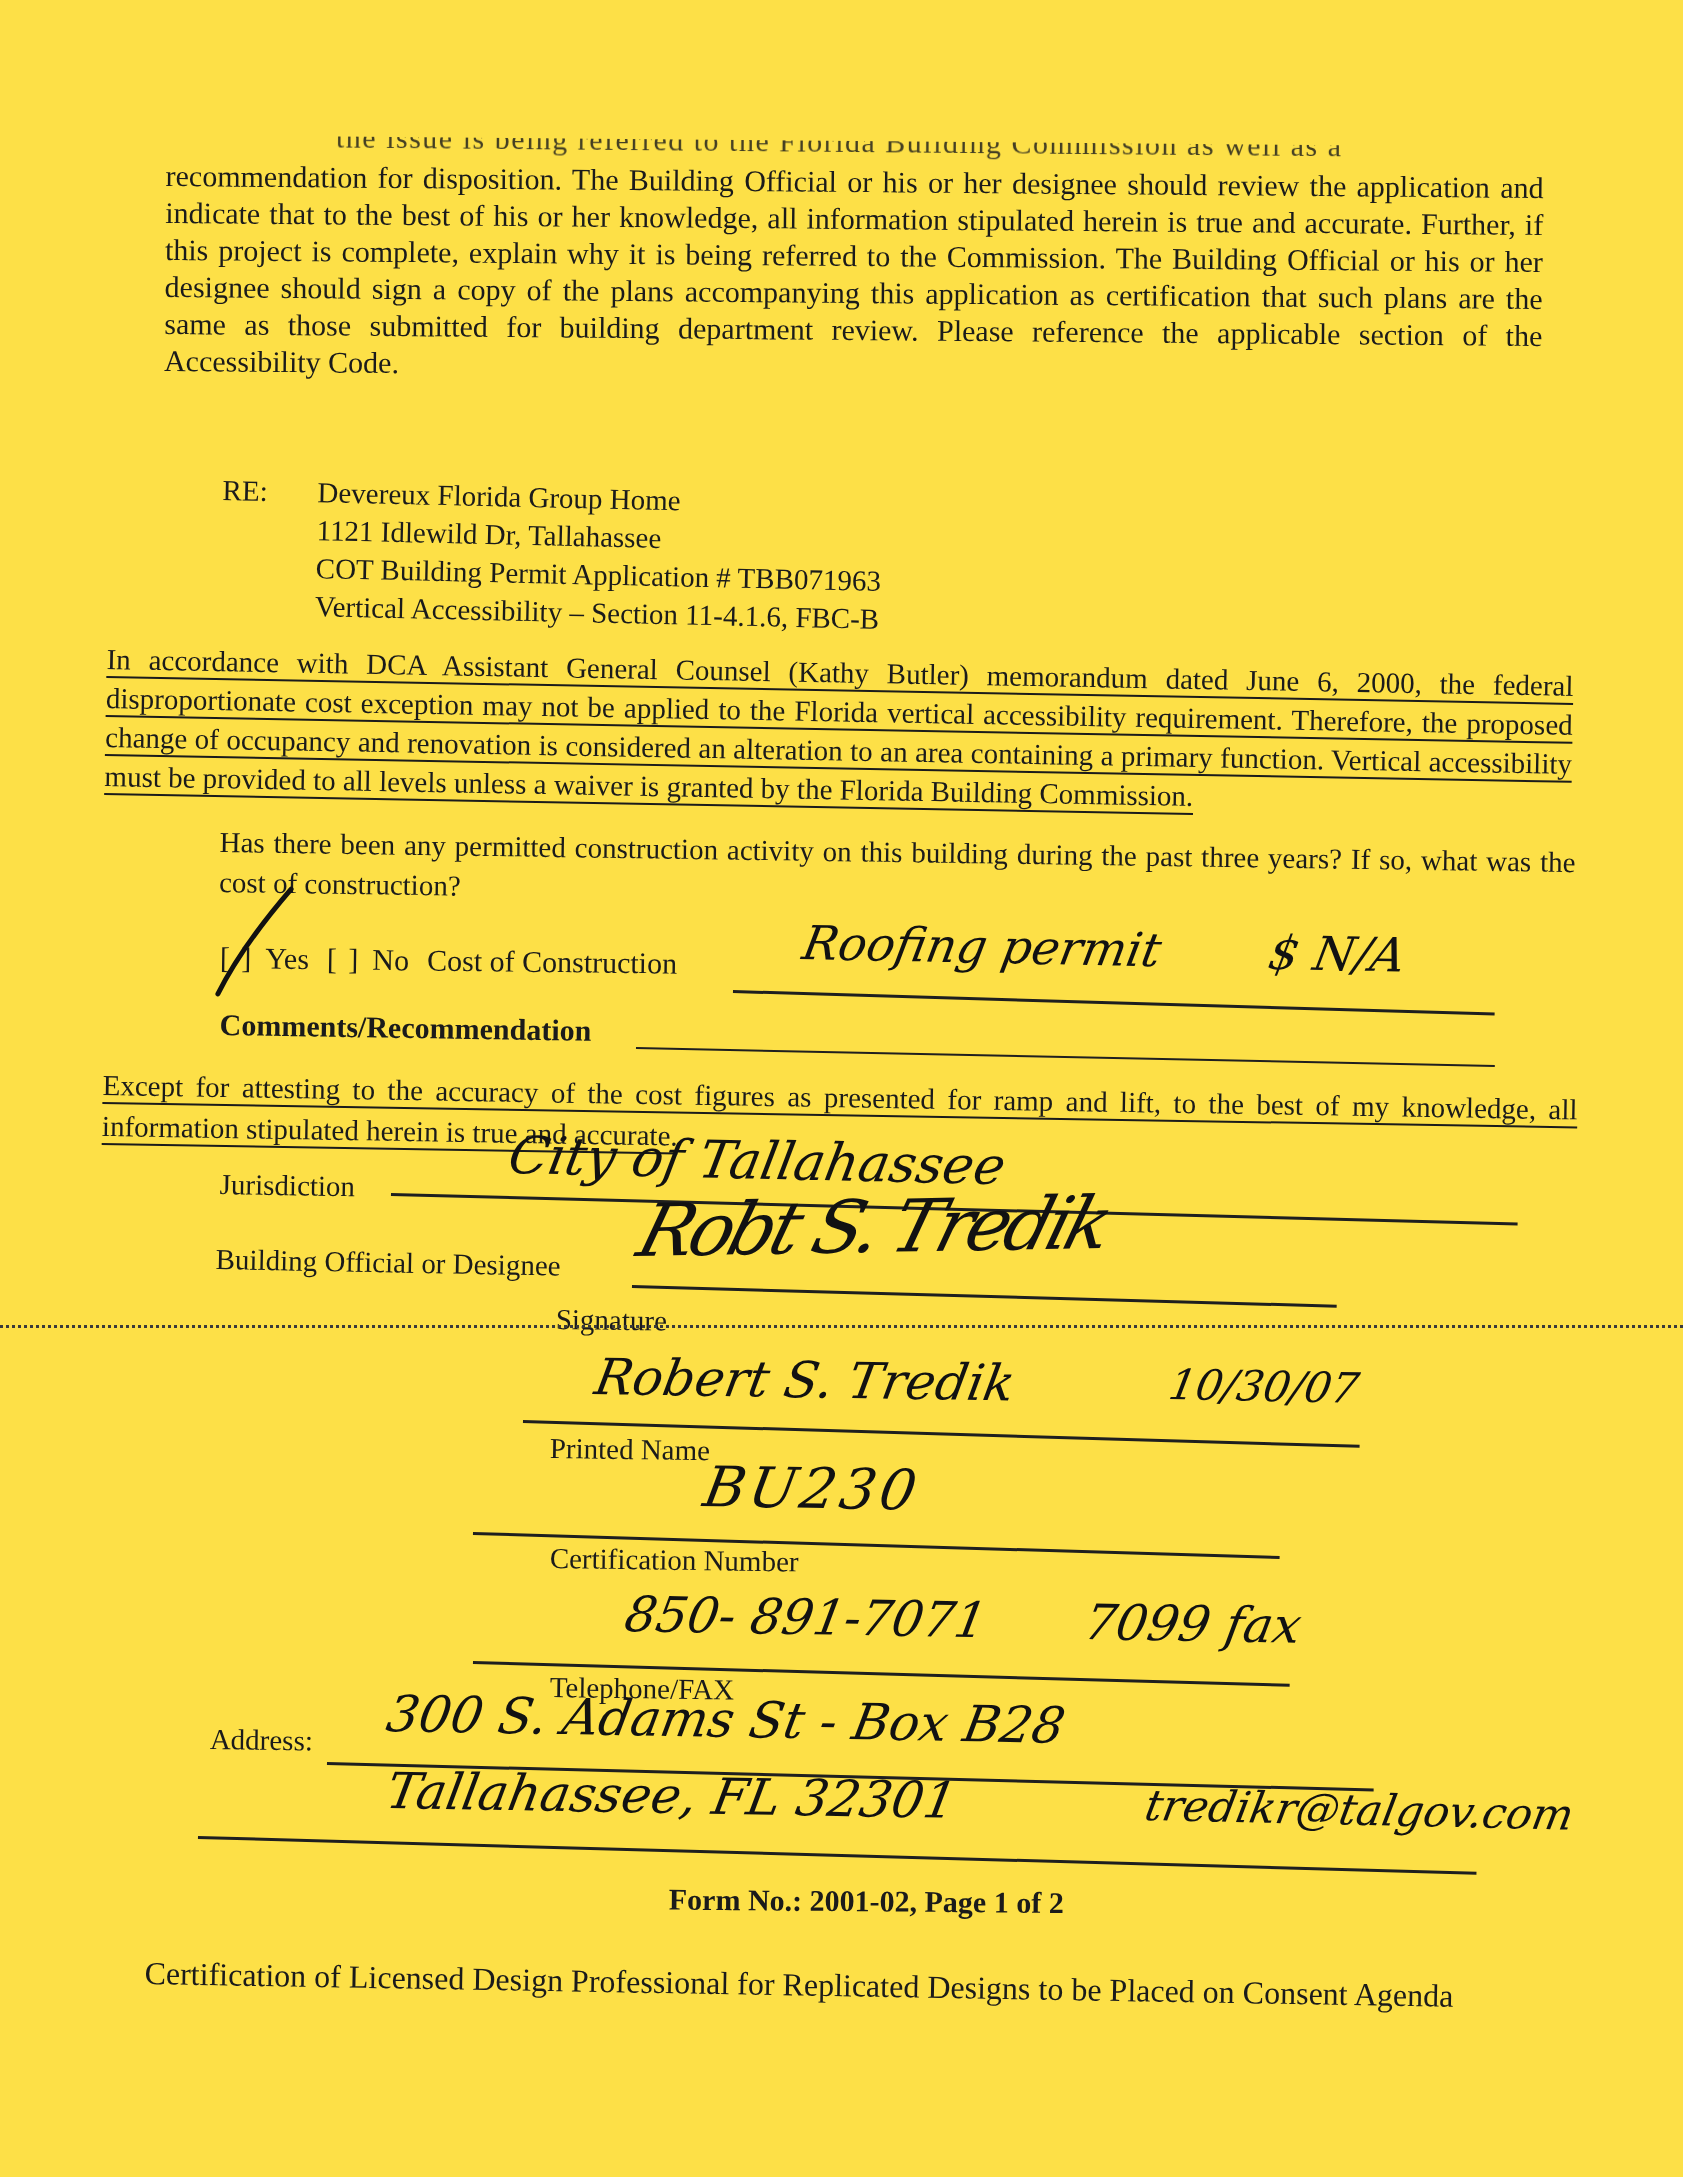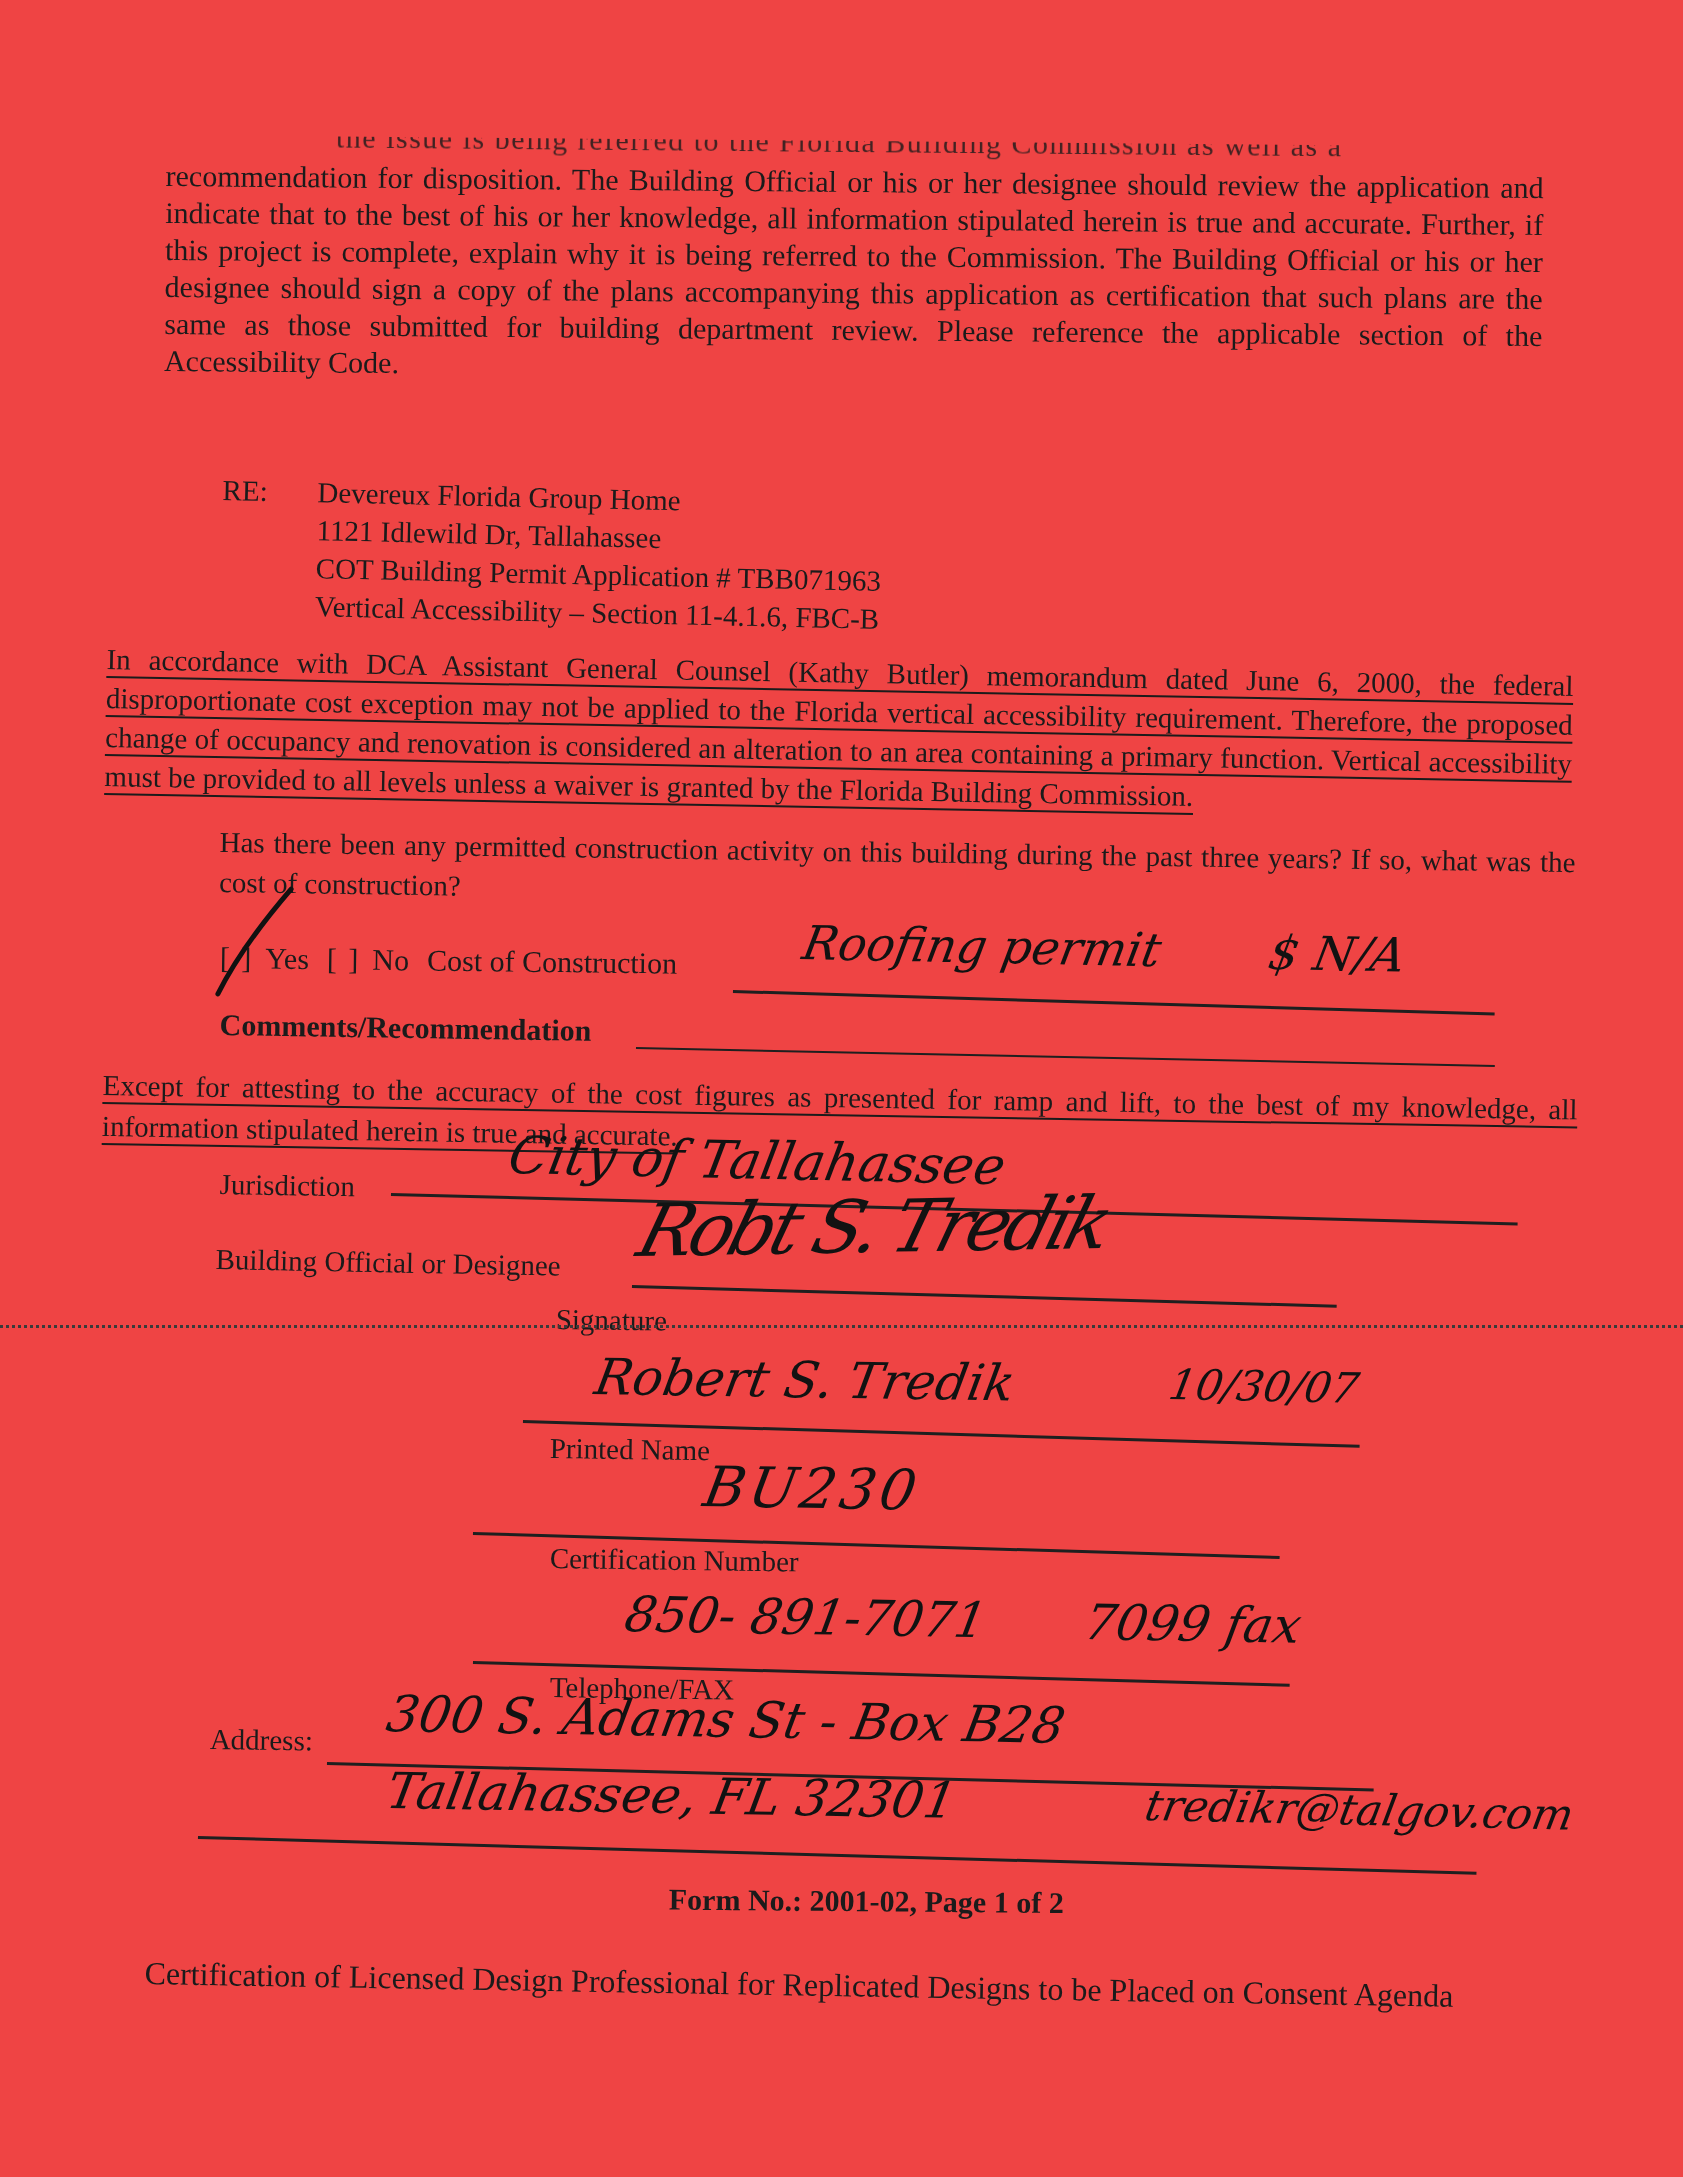--- a/index.html
+++ b/index.html
@@ -1,20 +1,20 @@
 <!DOCTYPE html>
 <html><head>
 <meta charset="utf-8">
 <style>
   html, body { margin:0; padding:0; background:#ffffff; }
   .page {
     position: relative;
     width: 1683px;
     height: 2177px;
-    background: #ef4444;
+    background: #fde047;
     color: #1b1b1b;
     font-family: "Liberation Serif", "DejaVu Serif", serif;
     overflow: hidden;
   }
   .abs { position: absolute; transform-origin: left top; }
 
   
   .body-text { font-size: 30px; line-height: 37px; text-align: justify; }
   .clipped-line { height: 17px; overflow: hidden; margin-left: 170px; opacity: .82; filter: blur(0.5px); }
   .clipped-line span { display:block; font-size: 30px; line-height: 34px; transform: translateY(-16px); white-space: nowrap; letter-spacing: 1.5px; }

